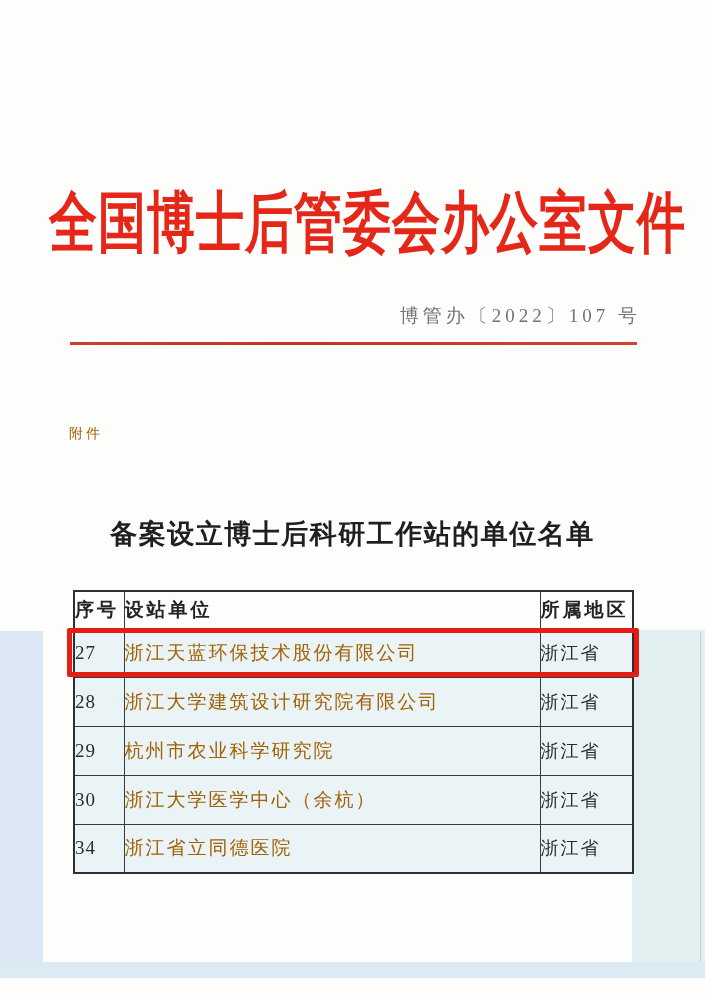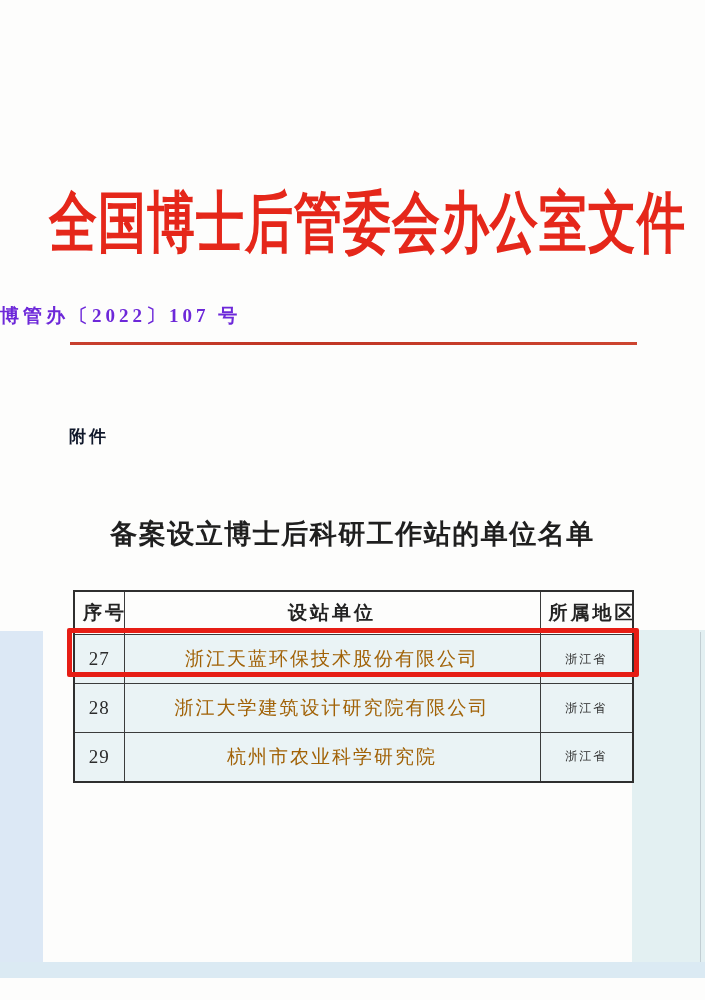--- a/index.html
+++ b/index.html
@@ -21,37 +21,36 @@
     font-weight:bold;
     letter-spacing:1px;
     color:#e5271a;
     line-height:68px;
     transform:scaleY(1.38);
     transform-origin:center top;
     white-space:nowrap;
   }
   .doc-number{
     position:absolute;left:0;right:64px;top:303px;
-    text-align:left;
+    text-align:right;
     font-size:19px;
     letter-spacing:4px;
-    color:#6d28d9;
+    color:#737373;
     white-space:nowrap;
-    font-weight:bold;
   }
   .red-line{
     position:absolute;left:70px;top:342px;
     width:567px;height:3px;
     background:linear-gradient(90deg,#c8402e,#c03524 40%,#cd4530);
   }
   .attachment-label{
     position:absolute;left:69px;top:425px;
-    font-size:17px;font-weight:bold;
+    font-size:14px;font-weight:normal;
     letter-spacing:3px;
-    color:#0f172a;
+    color:#a16207;
   }
   .table-title{
     position:absolute;left:0;right:0;top:500px;
     margin:16px;
     text-align:center;
     font-size:27px;
     font-weight:bold;
     letter-spacing:1.5px;
     color:#1f1f1f;
     white-space:nowrap;
@@ -69,35 +68,35 @@
     border-collapse:collapse;
     table-layout:fixed;
     z-index:1;
     font-size:19px;
   }
   table.units col.c1{width:50px;}
   table.units col.c2{width:416px;}
   table.units col.c3{width:93px;}
   table.units th,table.units td{
     border:1px solid #3b3b3b;
-    text-align:center;
+    text-align:left;
     vertical-align:middle;
-    padding:8px;
+    padding:0;
     overflow:hidden;
     white-space:nowrap;
   }
   table.units{border:2px solid #2f2f2f;}
   table.units thead tr{height:37px;background:#fdfdfc;}
   table.units thead th{
     font-size:19px;font-weight:bold;letter-spacing:3px;color:#232323;
   }
   table.units tbody tr{height:49px;background:#eaf3f5;}
   td.c-no{font-size:19px;letter-spacing:1px;color:#2c2c2c;}
   td.c-unit{font-size:19px;letter-spacing:2px;color:#a16207;}
-  td.c-region{font-size:12px;letter-spacing:2px;color:#2a2a2a;margin-left:33px;}
+  td.c-region{font-size:18px;letter-spacing:2px;color:#2a2a2a;margin-left:33px;}
   
   .highlight-box{
     position:absolute;left:67px;top:628px;
     width:572px;height:49px;
     border:5px solid #e61d15;
     border-radius:2px;
     box-sizing:border-box;
     z-index:5;
     background:transparent;
     pointer-events:none;
@@ -142,18 +141,28 @@
       <tr>
         <td class="c-no">28</td>
         <td class="c-unit">浙江大学建筑设计研究院有限公司</td>
         <td class="c-region">浙江省</td>
       </tr>
       <tr>
         <td class="c-no">29</td>
         <td class="c-unit">杭州市农业科学研究院</td>
         <td class="c-region">浙江省</td>
       </tr>
+      <tr>
+        <td class="c-no">30</td>
+        <td class="c-unit">浙江大学医学中心（余杭）</td>
+        <td class="c-region">浙江省</td>
+      </tr>
+      <tr>
+        <td class="c-no">34</td>
+        <td class="c-unit">浙江省立同德医院</td>
+        <td class="c-region">浙江省</td>
+      </tr>
     </tbody>
   </table>
 
   <div class="highlight-box"></div>
 
 </div>
 
 </body></html>

